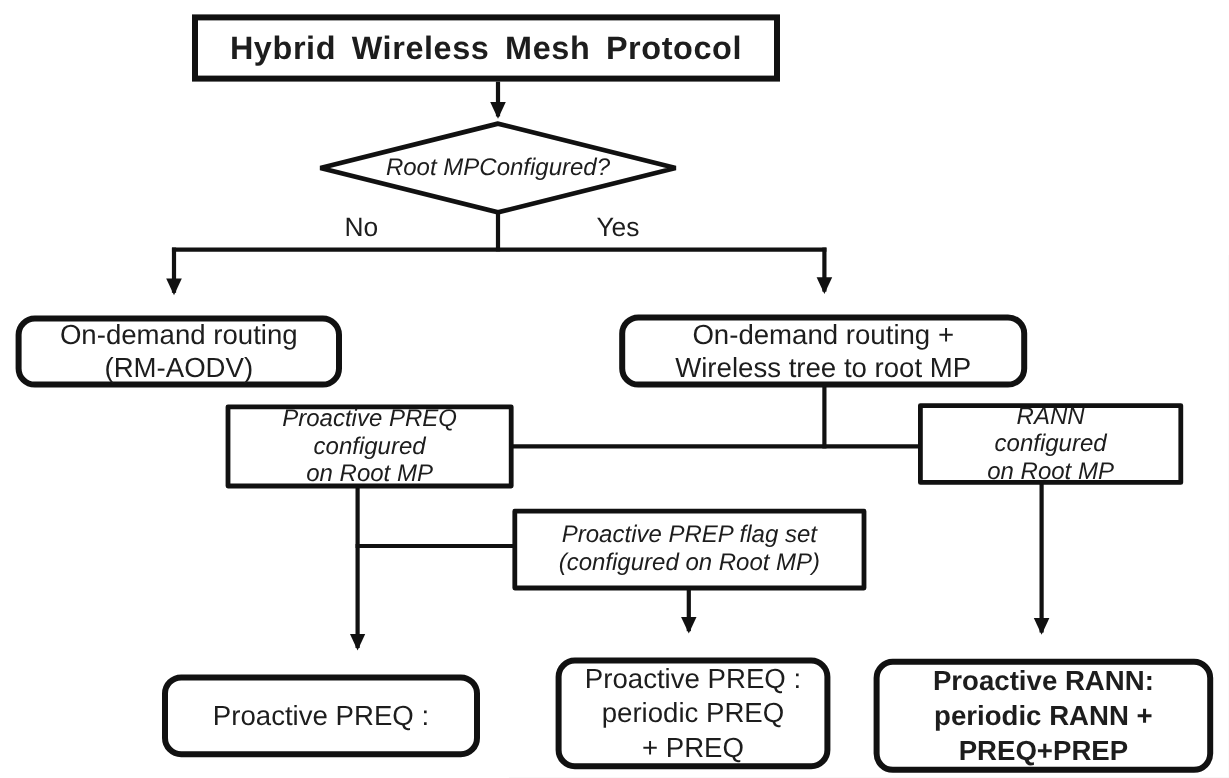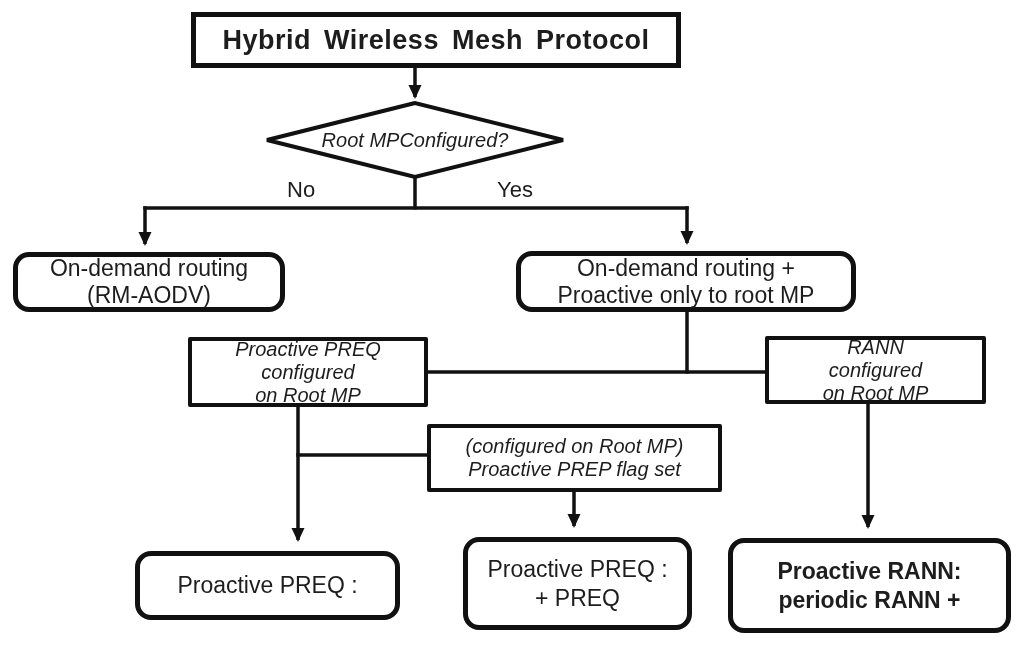--- a/index.html
+++ b/index.html
@@ -28,21 +28,21 @@
   .node .lines span{display:block;white-space:nowrap;}
   .title-box{
     border-width:5px;
     border-radius:0;
     font-weight:bold;
     font-size:27px;
     letter-spacing:.5px;
     word-spacing:5px;
   }
   .round{border-radius:2px;}
-  .round.thick{border-width:5px;border-radius:16px;}
+  .round.thick{border-width:5px;border-radius:16px;margin-top:11px;}
   .plain-text{font-size:23px;line-height:27px;}
   .cond-text{font-style:italic;font-size:20px;line-height:23px;}
   .bottom-text{font-size:23px;line-height:29px;}
   .diamond-label{
     position:absolute;
     display:flex;align-items:center;justify-content:center;
     text-align:center;
     font-style:italic;font-size:20px;line-height:24px;
   }
   .branch-label{
@@ -82,21 +82,21 @@
 
     <line x1="298" y1="404" x2="298" y2="540" stroke="#111111" stroke-width="3.5" marker-end="url(#arrow)"></line>
 
     <line x1="296.3" y1="455" x2="428" y2="455" stroke="#111111" stroke-width="3.5"></line>
 
     <line x1="574" y1="491" x2="574" y2="526" stroke="#111111" stroke-width="3.5" marker-end="url(#arrow)"></line>
 
     <line x1="868" y1="401" x2="868" y2="527" stroke="#111111" stroke-width="3.5" marker-end="url(#arrow)"></line>
   </svg>
 
-  <div class="node title-box" style="left:160px;top:12px;width:490px;height:56px;margin-left:31px;">
+  <div class="node title-box" style="left:160px;top:12px;width:490px;height:56px;">
     <div class="lines">
       <span>Hybrid Wireless Mesh Protocol</span>
     </div>
   </div>
 
   <div class="diamond-label" style="left:315px;top:112px;width:200px;height:56px;">
     <span>Root MP</span>
     <span>Configured?</span>
   </div>
 
@@ -106,21 +106,21 @@
   <div class="node round thick plain-text" style="left:13px;top:252px;width:272px;height:60px;">
     <div class="lines">
       <span>On-demand routing</span>
       <span>(RM-AODV)</span>
     </div>
   </div>
 
   <div class="node round thick plain-text" style="left:516px;top:251px;width:340px;height:61px;">
     <div class="lines">
       <span>On-demand routing +</span>
-      <span>Proactive only to root MP</span>
+      <span>Wireless tree to root MP</span>
     </div>
   </div>
 
   <div class="node round cond-text" style="left:188px;top:337px;width:240px;height:70px;">
     <div class="lines">
       <span>Proactive PREQ</span>
       <span>configured</span>
       <span>on Root MP</span>
     </div>
   </div>
@@ -128,38 +128,40 @@
   <div class="node round cond-text" style="left:765px;top:336px;width:221px;height:68px;">
     <div class="lines">
       <span>RANN</span>
       <span>configured</span>
       <span>on Root MP</span>
     </div>
   </div>
 
   <div class="node round cond-text" style="left:427px;top:424px;width:295px;height:68px;">
     <div class="lines">
+      <span>Proactive PREP flag set</span>
       <span>(configured on Root MP)</span>
-      <span>Proactive PREP flag set</span>
     </div>
   </div>
 
   <div class="node round thick bottom-text" style="left:135px;top:551px;width:265px;height:69px;">
     <div class="lines">
       <span>Proactive PREQ :</span>
     </div>
   </div>
 
   <div class="node round thick bottom-text" style="left:463px;top:537px;width:229px;height:93px;">
     <div class="lines">
       <span>Proactive PREQ :</span>
+      <span>periodic PREQ</span>
       <span>+ PREQ</span>
     </div>
   </div>
 
   <div class="node round thick bottom-text" style="left:728px;top:538px;width:283px;height:95px;font-weight:bold;">
     <div class="lines">
       <span>Proactive RANN:</span>
       <span>periodic RANN +</span>
+      <span>PREQ+PREP</span>
     </div>
   </div>
 
 </div>
 
 </body></html>

